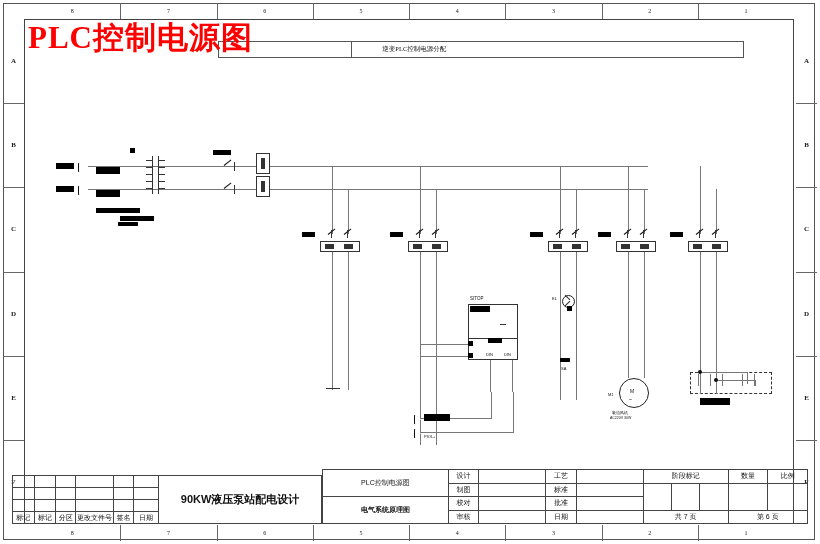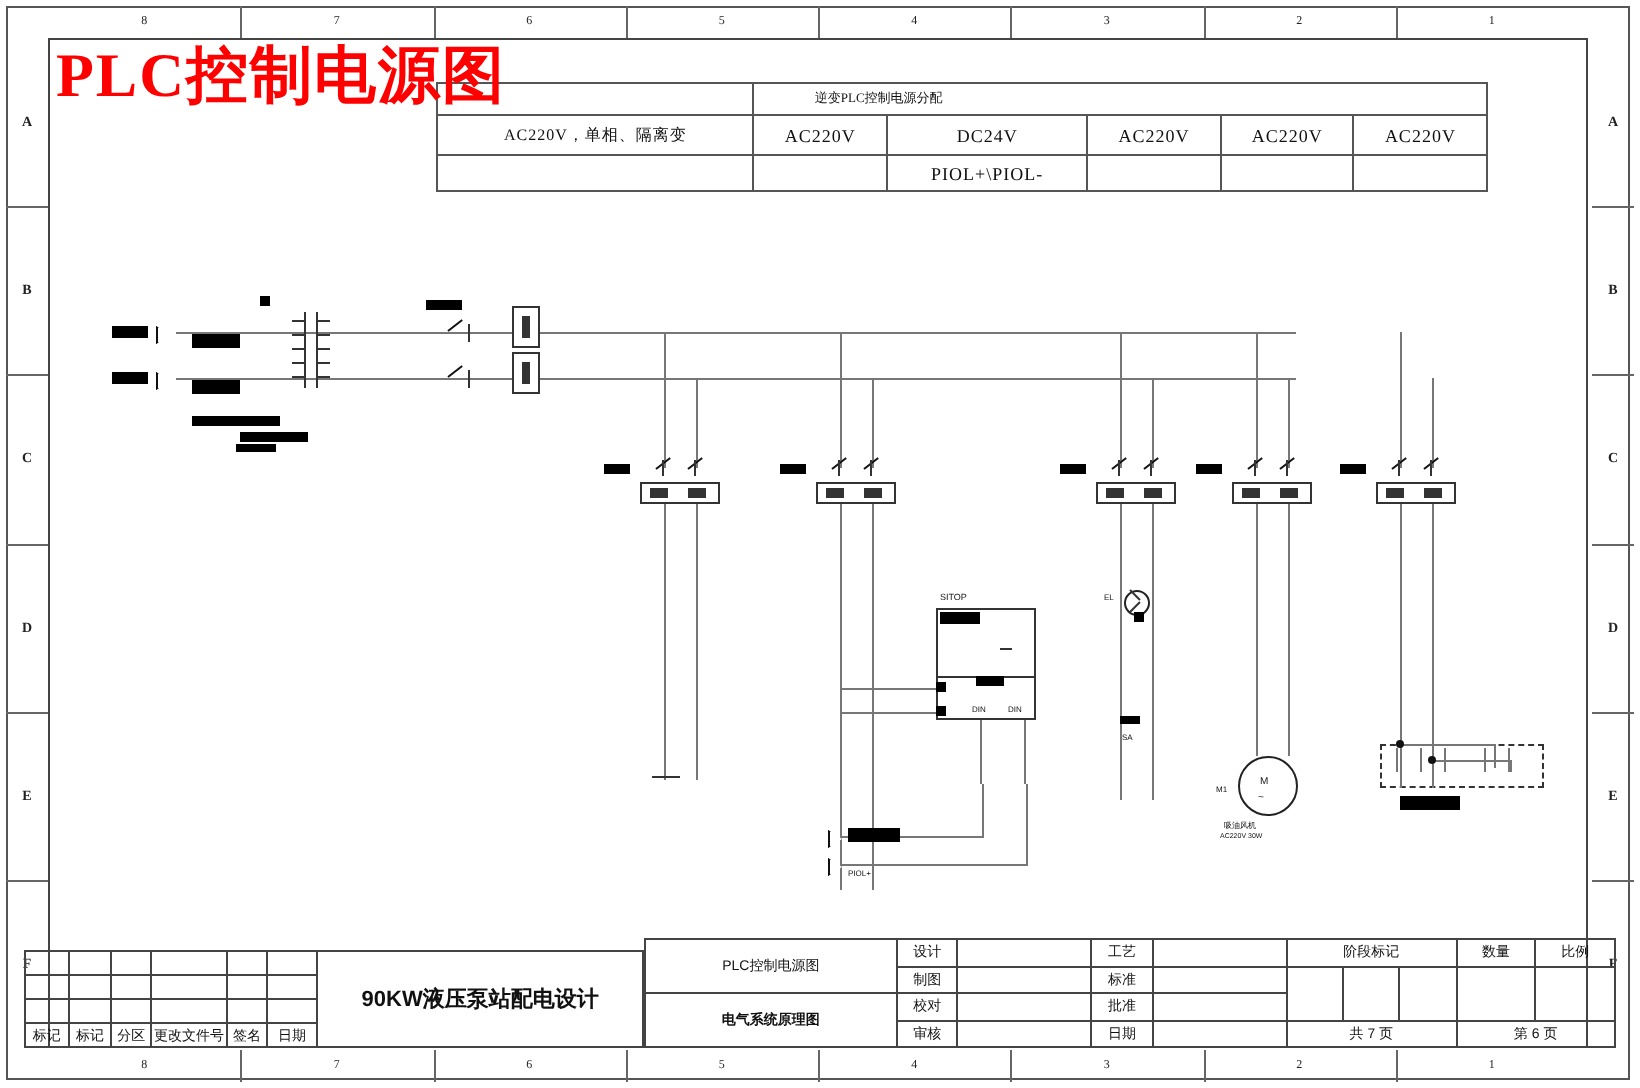--- a/index.html
+++ b/index.html
@@ -133,36 +133,20 @@
       <div class="rule-line" style="left: 796px; top: 439.833px; width: 21px; height: 1px;"></div>
     </div>
 
   <div class="red-title">PLC控制电源图</div>
 
   <table class="spec">
     <tbody>
         <tr class="hdr-row">
       <td></td>
       <td colspan="5" class="cjk">逆变PLC控制电源分配</td>
-    </tr>
-    <tr class="r-val">
-      <td class="mono" style="font-size:8px">AC220V，单相、隔离变</td>
-      <td class="mono">AC220V</td>
-      <td class="mono">DC24V</td>
-      <td class="mono">AC220V</td>
-      <td class="mono">AC220V</td>
-      <td class="mono">AC220V</td>
-    </tr>
-    <tr class="r-extra">
-      <td></td>
-      <td></td>
-      <td class="mono">PIOL+\PIOL-</td>
-      <td></td>
-      <td></td>
-      <td></td>
     </tr>
   </tbody>
     </table>
 
   <div id="schematic">
       <div class="blk" style="left: 56px; top: 163px; width: 18px; height: 6px;"></div>
       <div style="position: absolute; left: 78px; top: 163px; width: 6px; height: 7px; border-left: 1px solid rgb(17, 17, 17); border-top: 1px solid rgb(17, 17, 17); border-bottom: 1px solid rgb(17, 17, 17); clip-path: polygon(0px 0px, 100% 50%, 0px 100%); background: rgb(255, 255, 255);"></div>
       <div class="blk" style="left: 96px; top: 167px; width: 24px; height: 7px;"></div>
       <div class="wire" style="left: 88px; top: 166px; width: 560px; height: 1px;"></div>
       <div class="blk" style="left: 56px; top: 186px; width: 18px; height: 6px;"></div>

